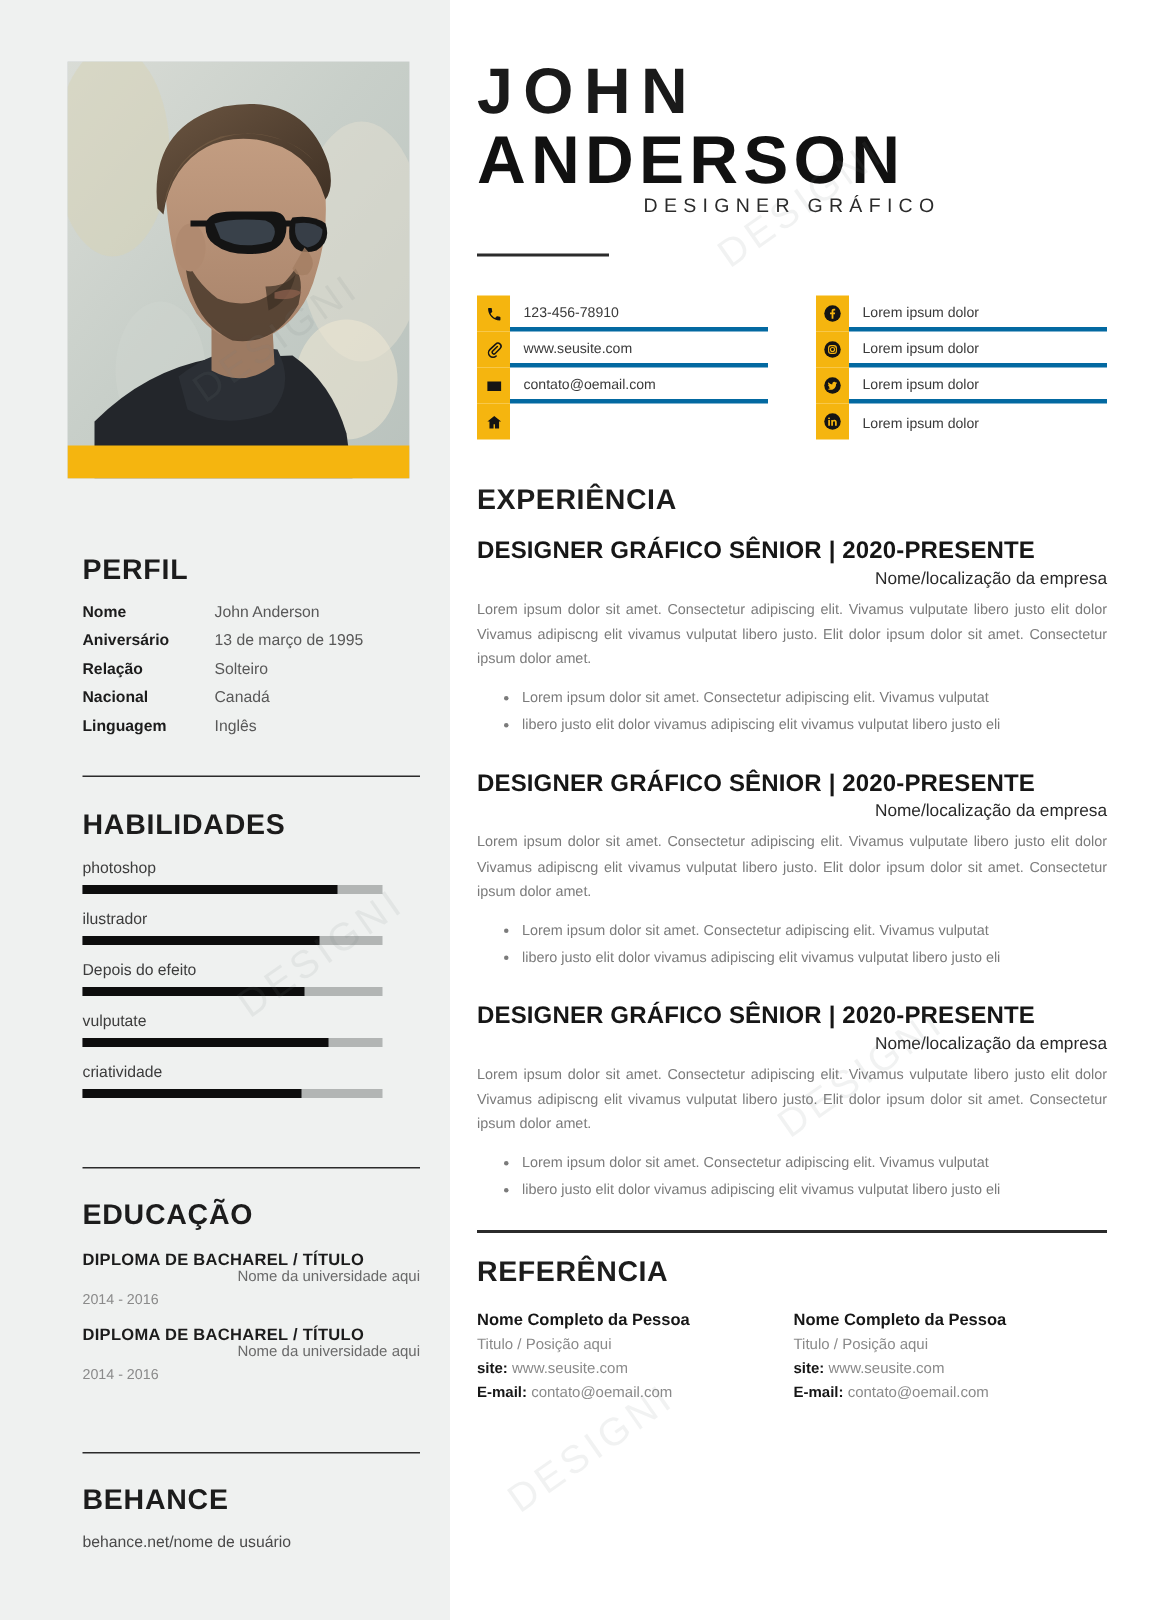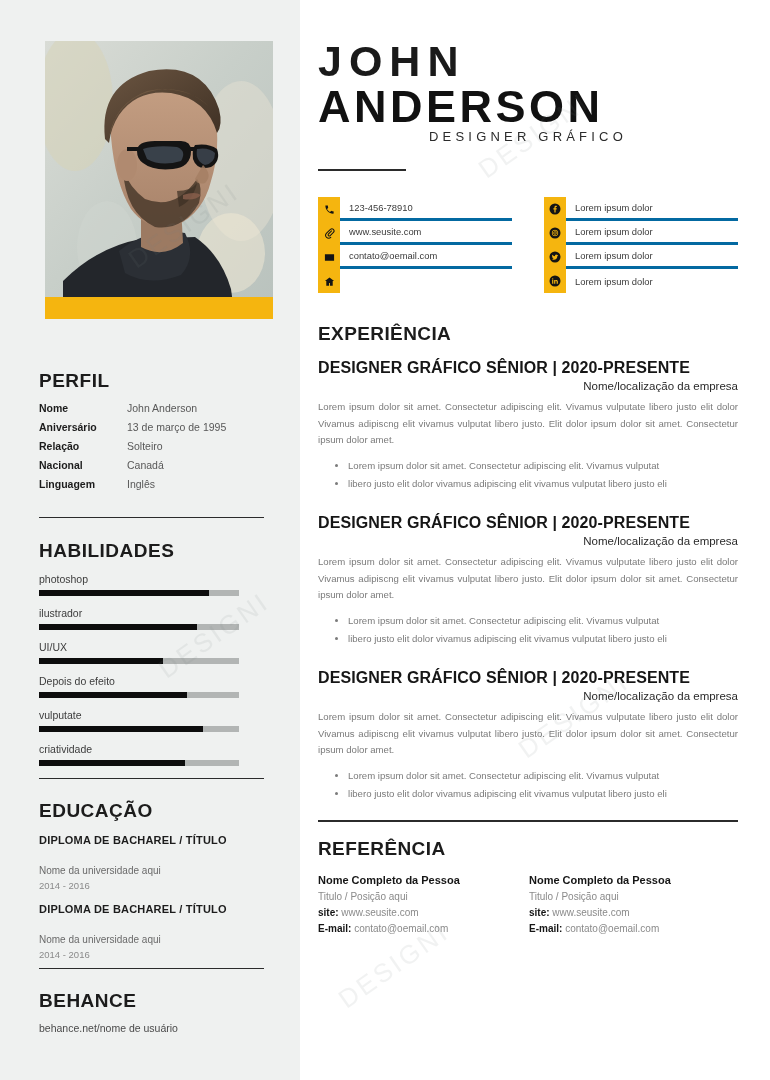--- a/index.html
+++ b/index.html
@@ -34,21 +34,21 @@
     overflow: hidden;
   }
   .photo-img { position: absolute; inset: 0; }
   .photo-bar {
     position: absolute;
     left: 0; bottom: 0;
     width: 100%; height: 22px;
     background: #f5b50f;
   }
 
-  .side-block { position: absolute; left: 39px; width: 225px; }
+  .side-block { position: absolute; left: 55px; width: 225px; }
 
   .hr-dark { height: 1px; background: #2b2b2b; width: 225px; }
 
   .sec-title {
     font-size: 19px;
     font-weight: bold;
     letter-spacing: 0.5px;
     color: #1c1c1c;
   }
 
@@ -59,21 +59,21 @@
 
   
   .skill { margin-top: 11px; }
   .skill-name { font-size: 10.5px; color: #3c3c3c; margin-bottom: 5px; }
   .skill-track { height: 6px; background: #b2b5b4; width: 200px; }
   .skill-fill { height: 6px; background: #0d0d0d; }
 
   
   .edu-item { margin-top: 12px; }
   .edu-deg { font-size: 11px; font-weight: bold; color: #1c1c1c; letter-spacing: .2px; }
-  .edu-uni { font-size: 10px; color: #6a6a6a; margin-top: 19px; }
+  .edu-uni { font-size: 10px; color: #6a6a6a; margin-top: 0; text-align: right; }
   .edu-year { font-size: 9.5px; color: #8a8a8a; margin-top: 4px; }
 
   .behance-url { font-size: 10.5px; color: #4a4a4a; margin-top: 10px; }
 
   
   .main {
     width: 470px;
     height: 1080px;
     background: #ffffff;
     position: relative;
@@ -273,26 +273,20 @@
             <div class="skill-fill" style="width: 85%;"></div>
           </div>
         </div>
         <div class="skill">
           <div class="skill-name">ilustrador</div>
           <div class="skill-track">
             <div class="skill-fill" style="width: 79%;"></div>
           </div>
         </div>
         <div class="skill">
-          <div class="skill-name">UI/UX</div>
-          <div class="skill-track">
-            <div class="skill-fill" style="width: 62%;"></div>
-          </div>
-        </div>
-        <div class="skill">
           <div class="skill-name">Depois do efeito</div>
           <div class="skill-track">
             <div class="skill-fill" style="width: 74%;"></div>
           </div>
         </div>
         <div class="skill">
           <div class="skill-name">vulputate</div>
           <div class="skill-track">
             <div class="skill-fill" style="width: 82%;"></div>
           </div>

